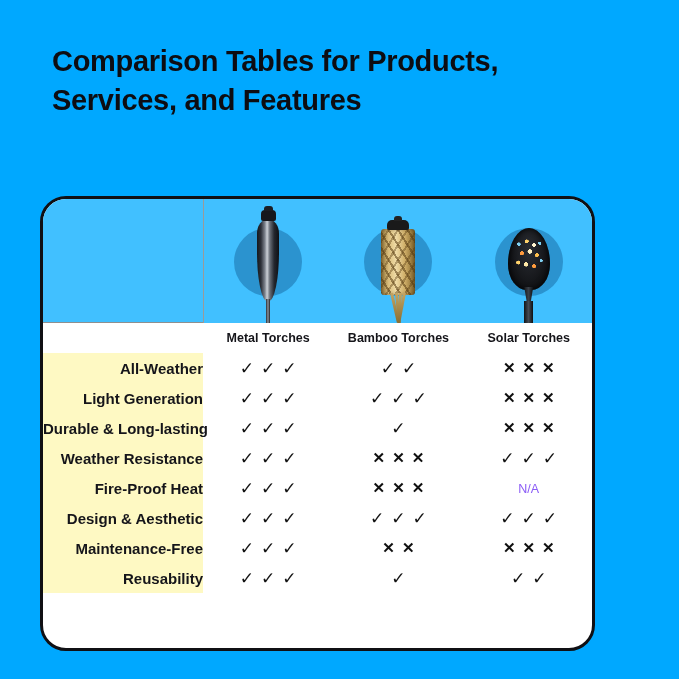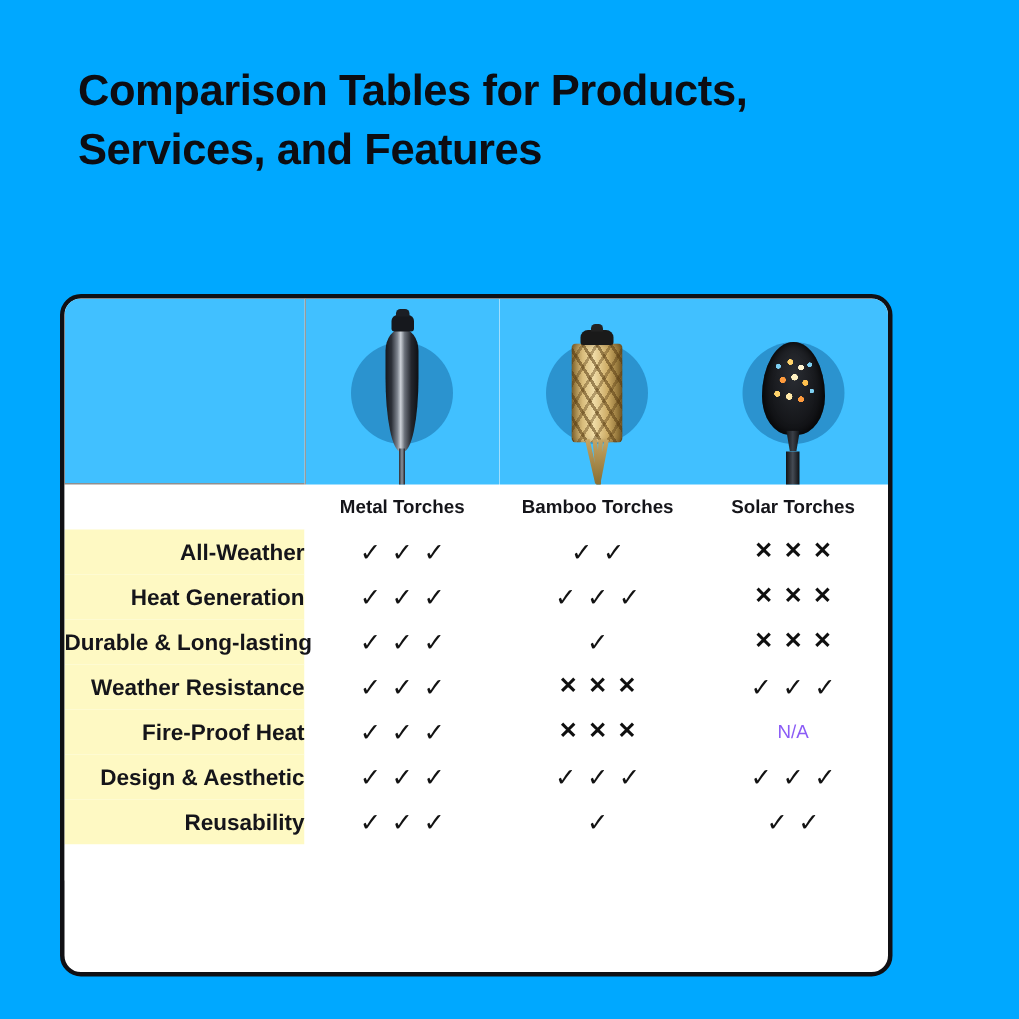--- a/index.html
+++ b/index.html
@@ -29,21 +29,21 @@
   }
 
   
   .table-card {
     position: absolute;
     left: 40px;
     top: 196px;
     width: 555px;
     height: 455px;
     border: 3px solid #101014;
-    border-radius: 14px;
+    border-radius: 26px;
     background: #ffffff;
     box-sizing: border-box;
     overflow: hidden;
   }
 
   table.compare {
     border-collapse: collapse;
     width: 100%;
     table-layout: fixed;
   }
@@ -340,21 +340,21 @@
         <td class="namecell last">Solar Torches</td>
       </tr>
 
     <tr>
           <td class="rowlabel">All-Weather</td>
           <td class="datacell"><span class="marks"><span class="mk check">✓</span><span class="mk check">✓</span><span class="mk check">✓</span></span></td>
           <td class="datacell"><span class="marks"><span class="mk check">✓</span><span class="mk check">✓</span></span></td>
           <td class="datacell last"><span class="marks"><span class="mk cross">✕</span><span class="mk cross">✕</span><span class="mk cross">✕</span></span></td>
         </tr>
         <tr>
-          <td class="rowlabel">Heat Generation</td>
+          <td class="rowlabel">Light Generation</td>
           <td class="datacell"><span class="marks"><span class="mk check">✓</span><span class="mk check">✓</span><span class="mk check">✓</span></span></td>
           <td class="datacell"><span class="marks"><span class="mk check">✓</span><span class="mk check">✓</span><span class="mk check">✓</span></span></td>
           <td class="datacell last"><span class="marks"><span class="mk cross">✕</span><span class="mk cross">✕</span><span class="mk cross">✕</span></span></td>
         </tr>
         <tr>
           <td class="rowlabel">Durable &amp; Long-lasting</td>
           <td class="datacell"><span class="marks"><span class="mk check">✓</span><span class="mk check">✓</span><span class="mk check">✓</span></span></td>
           <td class="datacell"><span class="marks"><span class="mk check">✓</span></span></td>
           <td class="datacell last"><span class="marks"><span class="mk cross">✕</span><span class="mk cross">✕</span><span class="mk cross">✕</span></span></td>
         </tr>
@@ -368,20 +368,26 @@
           <td class="rowlabel">Fire-Proof Heat</td>
           <td class="datacell"><span class="marks"><span class="mk check">✓</span><span class="mk check">✓</span><span class="mk check">✓</span></span></td>
           <td class="datacell"><span class="marks"><span class="mk cross">✕</span><span class="mk cross">✕</span><span class="mk cross">✕</span></span></td>
           <td class="datacell last"><span class="na-text">N/A</span></td>
         </tr>
         <tr>
           <td class="rowlabel">Design &amp; Aesthetic</td>
           <td class="datacell"><span class="marks"><span class="mk check">✓</span><span class="mk check">✓</span><span class="mk check">✓</span></span></td>
           <td class="datacell"><span class="marks"><span class="mk check">✓</span><span class="mk check">✓</span><span class="mk check">✓</span></span></td>
           <td class="datacell last"><span class="marks"><span class="mk check">✓</span><span class="mk check">✓</span><span class="mk check">✓</span></span></td>
+        </tr>
+        <tr>
+          <td class="rowlabel">Maintenance-Free</td>
+          <td class="datacell"><span class="marks"><span class="mk check">✓</span><span class="mk check">✓</span><span class="mk check">✓</span></span></td>
+          <td class="datacell"><span class="marks"><span class="mk cross">✕</span><span class="mk cross">✕</span></span></td>
+          <td class="datacell last"><span class="marks"><span class="mk cross">✕</span><span class="mk cross">✕</span><span class="mk cross">✕</span></span></td>
         </tr>
         <tr>
           <td class="rowlabel">Reusability</td>
           <td class="datacell"><span class="marks"><span class="mk check">✓</span><span class="mk check">✓</span><span class="mk check">✓</span></span></td>
           <td class="datacell"><span class="marks"><span class="mk check">✓</span></span></td>
           <td class="datacell last"><span class="marks"><span class="mk check">✓</span><span class="mk check">✓</span></span></td>
         </tr>
       </tbody>
   </table>
   <div class="footer-strip"></div>

